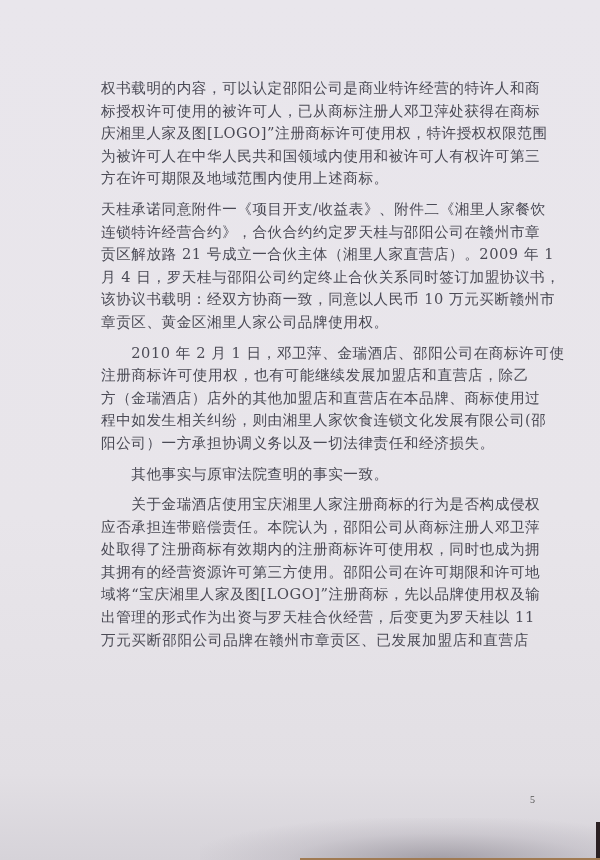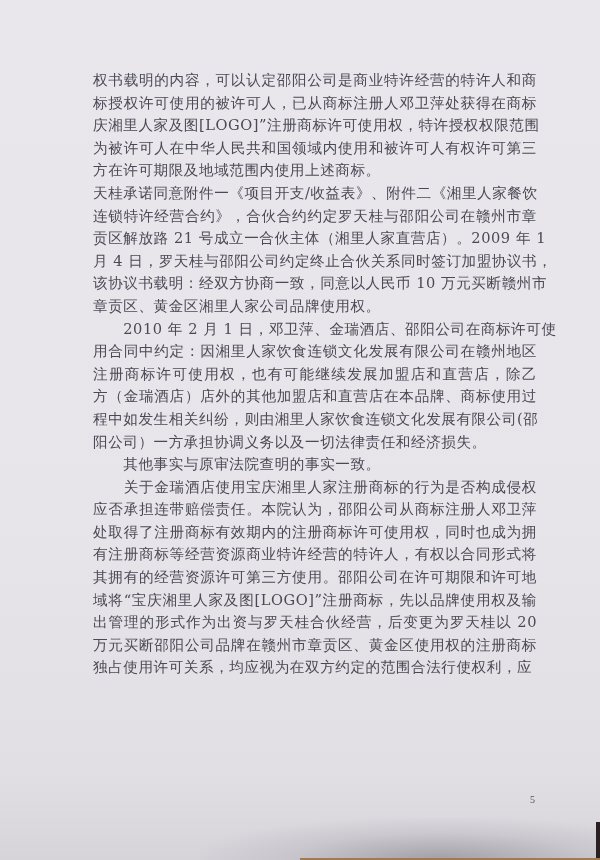--- a/index.html
+++ b/index.html
@@ -16,21 +16,21 @@
     position:absolute; right:0; top:822px; width:4px; height:38px; background:#2a2022;
   }
   .bottom-strip {
     position:absolute; left:300px; bottom:0; width:300px; height:2px; background:#a07a52;
   }
   .doc {
     position:absolute; left:93px; top:69px; width:444px;
     color:#4a4a55; font-size:14.6px; line-height:22.6px;
     letter-spacing:0.55px;
   }
-  .doc p { margin:0; text-align:justify; text-align-last:justify; }
+  .doc p { margin:8px; text-align:justify; text-align-last:justify; }
   .doc p .line { display:block; text-align:justify; text-align-last:justify; white-space:nowrap; }
   .doc p .line.last { text-align-last:left; }
   .page-num {
     position:absolute; left:530px; top:794px; font-size:10px; color:#555;
     font-family:"Liberation Serif", serif;
   }
 </style>
 </head>
 <body>
 
@@ -49,35 +49,32 @@
     <p>
       <span class="line">天桂承诺同意附件一《项目开支/收益表》、附件二《湘里人家餐饮</span>
       <span class="line">连锁特许经营合约》，合伙合约约定罗天桂与邵阳公司在赣州市章</span>
       <span class="line">贡区解放路 21 号成立一合伙主体（湘里人家直营店）。2009 年 1</span>
       <span class="line">月 4 日，罗天桂与邵阳公司约定终止合伙关系同时签订加盟协议书，</span>
       <span class="line">该协议书载明：经双方协商一致，同意以人民币 10 万元买断赣州市</span>
       <span class="line last">章贡区、黄金区湘里人家公司品牌使用权。</span>
     </p>
     <p>
       <span class="line">　　2010 年 2 月 1 日，邓卫萍、金瑞酒店、邵阳公司在商标许可使</span>
-      <span class="line">用合同中约定：因湘里人家饮食连锁文化发展有限公司在赣州地区</span>
       <span class="line">注册商标许可使用权，也有可能继续发展加盟店和直营店，除乙</span>
       <span class="line">方（金瑞酒店）店外的其他加盟店和直营店在本品牌、商标使用过</span>
       <span class="line">程中如发生相关纠纷，则由湘里人家饮食连锁文化发展有限公司(邵</span>
       <span class="line last">阳公司）一方承担协调义务以及一切法律责任和经济损失。</span>
     </p>
     <p>
       <span class="line last">　　其他事实与原审法院查明的事实一致。</span>
     </p>
     <p>
       <span class="line">　　关于金瑞酒店使用宝庆湘里人家注册商标的行为是否构成侵权</span>
       <span class="line">应否承担连带赔偿责任。本院认为，邵阳公司从商标注册人邓卫萍</span>
       <span class="line">处取得了注册商标有效期内的注册商标许可使用权，同时也成为拥</span>
-      <span class="line">有注册商标等经营资源商业特许经营的特许人，有权以合同形式将</span>
       <span class="line">其拥有的经营资源许可第三方使用。邵阳公司在许可期限和许可地</span>
       <span class="line">域将“宝庆湘里人家及图[LOGO]”注册商标，先以品牌使用权及输</span>
-      <span class="line">出管理的形式作为出资与罗天桂合伙经营，后变更为罗天桂以 20</span>
-      <span class="line">万元买断邵阳公司品牌在赣州市章贡区、黄金区使用权的注册商标</span>
-      <span class="line last">独占使用许可关系，均应视为在双方约定的范围合法行使权利，应</span>
+      <span class="line">出管理的形式作为出资与罗天桂合伙经营，后变更为罗天桂以 11</span>
+      <span class="line">万元买断邵阳公司品牌在赣州市章贡区、已发展加盟店和直营店</span>
     </p>
   </div>
 
 <div class="page-num">5</div>
 
 </body></html>

